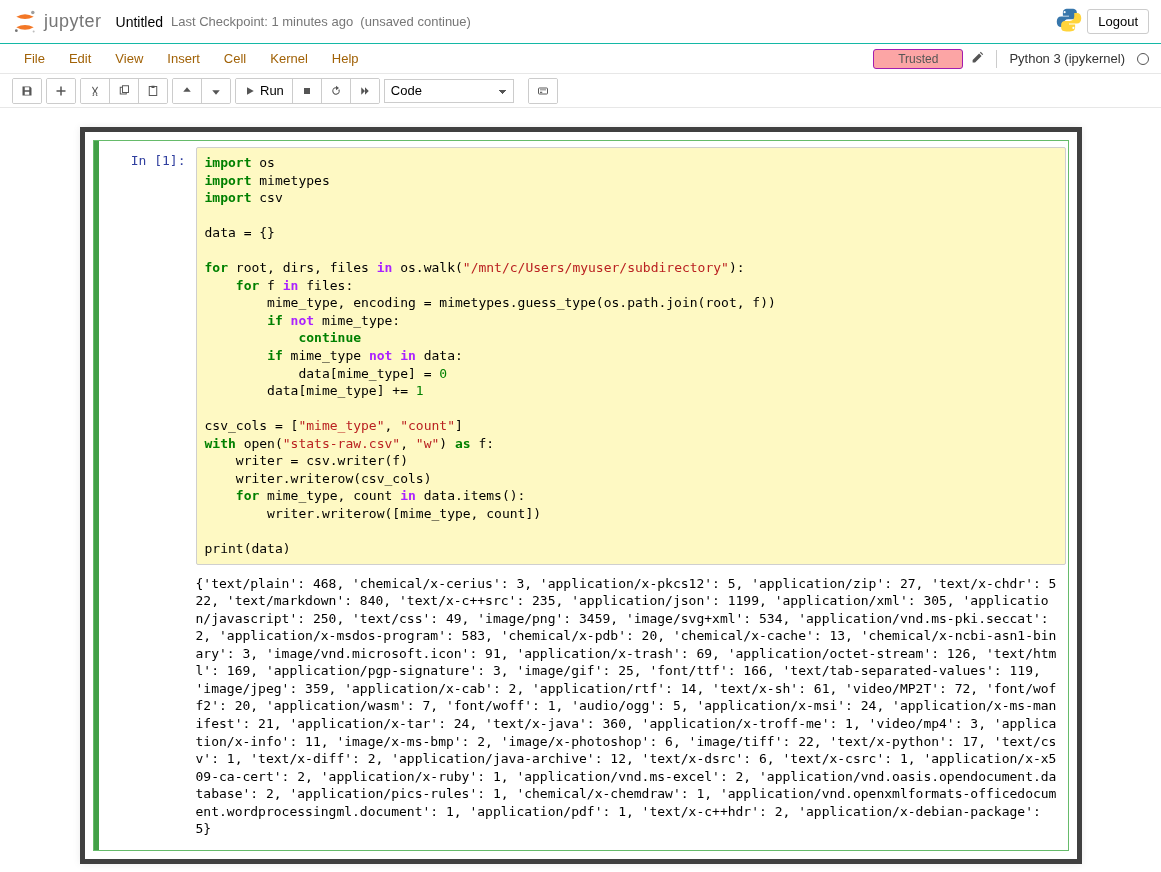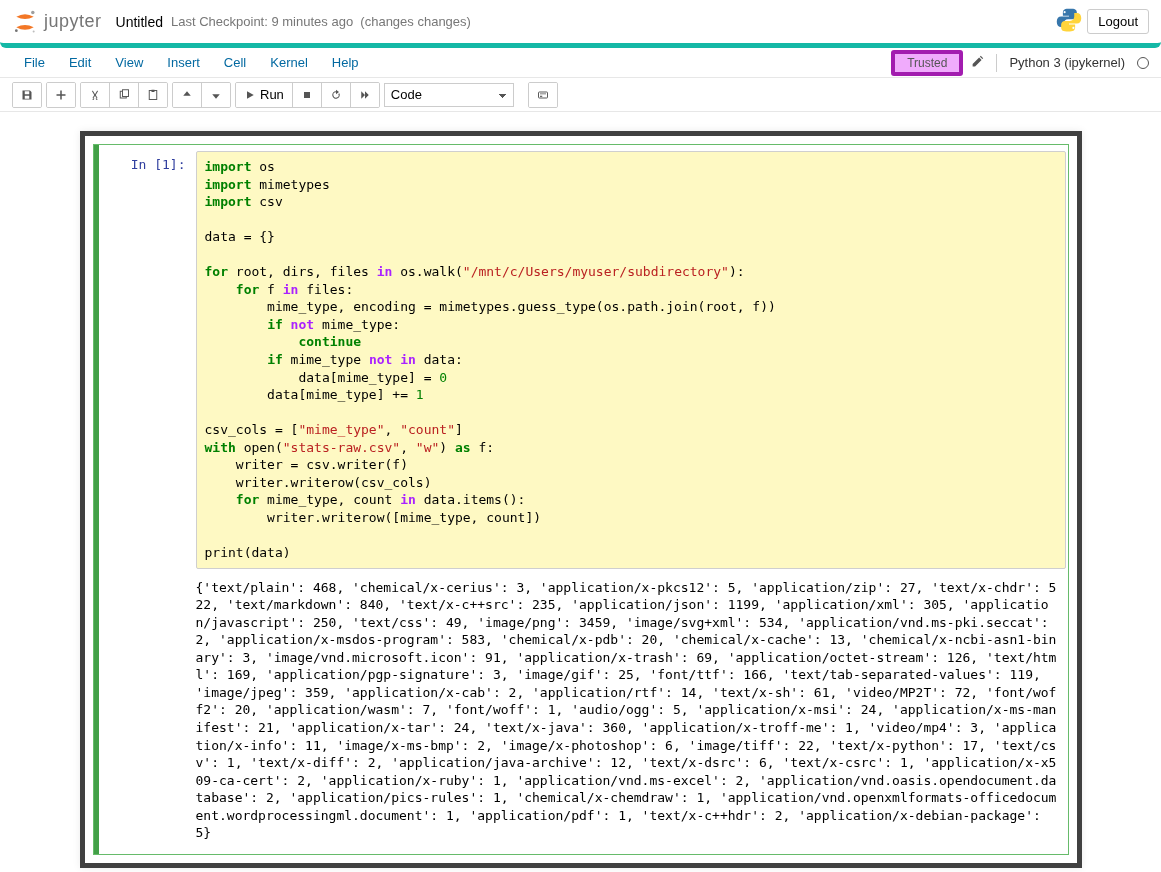--- a/index.html
+++ b/index.html
@@ -1,31 +1,31 @@
 <!DOCTYPE html>
 <html><head>
 <meta charset="utf-8">
 <style>
   * { box-sizing: border-box; margin: 0; padding: 0; }
   body { font-family: "Helvetica Neue", Helvetica, Arial, sans-serif; font-size: 13px; color: #000; background: #fff; }
   
-  .header { display: flex; align-items: center; padding: 6px 12px; border-bottom: 5px solid #14b8a6; border-radius: 6px; }
+  .header { display: flex; align-items: center; padding: 6px 12px; border-bottom: 1px solid #14b8a6; }
   .logo { display: flex; align-items: center; gap: 6px; margin-right: 14px; }
   .logo svg { width: 26px; height: 26px; }
   .logo-text { font-size: 18px; color: #757575; letter-spacing: 0.5px; }
   .notebook-name { font-size: 14px; font-weight: 500; margin-right: 8px; }
   .checkpoint { font-size: 13px; color: #777; }
   .header-right { margin-left: auto; display: flex; align-items: center; gap: 4px; }
   .kernel-icon svg { width: 28px; height: 28px; }
   .logout-btn { border: 1px solid #ccc; background: #fff; padding: 4px 10px; border-radius: 3px; font-size: 13px; cursor: pointer; }
   
   .menubar { display: flex; align-items: center; padding: 0 12px; border-bottom: 1px solid #e7e7e7; height: 30px; }
-  .menubar .menu-item { padding: 6px 12px; cursor: pointer; color: #0369a1; }
+  .menubar .menu-item { padding: 6px 12px; cursor: pointer; color: #a16207; }
   .menubar-right { margin-left: auto; display: flex; align-items: center; gap: 8px; }
-  .trusted-btn { border: 4px solid #a21caf; background: #f0abfc; padding: 2px 12px; border-radius: 3px; font-size: 12px; cursor: pointer; color:#555; }
+  .trusted-btn { border: 1px solid #a21caf; background: #fca5a5; padding: 2px 24px; border-radius: 3px; font-size: 12px; cursor: pointer; color:#555; }
   .edit-icon { cursor: pointer; font-size: 14px; color: #555; }
   .kernel-sep { border-left: 1px solid #ccc; height: 18px; margin: 0 4px; }
   .kernel-name { font-size: 13px; color: #333; }
   .kernel-ind { width: 12px; height: 12px; border: 1.5px solid #555; border-radius: 50%; display: inline-block; margin-left: 4px;}
   
   .toolbar { display: flex; align-items: center; padding: 4px 12px; border-bottom: 1px solid #e7e7e7; gap: 4px; height: 34px; }
   .tb-group { display: flex; border: 1px solid #ccc; border-radius: 2px; overflow: hidden; }
   .tb-btn { background: #fff; border: none; border-right: 1px solid #ccc; padding: 4px 8px; cursor: pointer; font-size: 13px; display: flex; align-items:center; gap:4px; height:24px;justify-content:flex-end;}
   .tb-btn:last-child { border-right: none; }
   .tb-btn svg { width: 12px; height: 12px; }
@@ -58,21 +58,21 @@
       <path d="M5 9 Q15 3 25 9 Q15 14 5 9" fill="#F37726"></path>
       <path d="M5 21 Q15 27 25 21 Q15 16 5 21" fill="#F37726"></path>
       <circle cx="24" cy="4" r="2" fill="#9E9E9E"></circle>
       <circle cx="5" cy="25" r="1.6" fill="#757575"></circle>
       <circle cx="25" cy="26" r="1.2" fill="#BDBDBD"></circle>
     </svg>
     <span class="logo-text">jupyter</span>
   </div>
   <span class="notebook-name">Untitled</span>
   <span class="checkpoint">
-    <span>Last Checkpoint: 9 minutes ago</span>&nbsp;&nbsp;<span>(changes changes)</span>
+    <span>Last Checkpoint: 1 minutes ago</span>&nbsp;&nbsp;<span>(unsaved continue)</span>
   </span>
   <div class="header-right">
     <span class="kernel-icon">
       <svg viewBox="0 0 32 32">
         <path d="M15 3c-5 0-6 2-6 5v3h7v1H7c-3 0-5 2-5 6s2 6 5 6h3v-4c0-3 2-5 5-5h6c2 0 4-2 4-4V8c0-3-1-5-6-5h-4z" fill="#3776AB"></path>
         <path d="M17 29c5 0 6-2 6-5v-3h-7v-1h9c3 0 5-2 5-6s-2-6-5-6h-3v4c0 3-2 5-5 5h-6c-2 0-4 2-4 4v3c0 3 1 5 6 5h4z" fill="#FFD43B"></path>
         <circle cx="11" cy="7" r="1.2" fill="#fff"></circle>
         <circle cx="21" cy="25" r="1.2" fill="#fff"></circle>
       </svg>
     </span>

